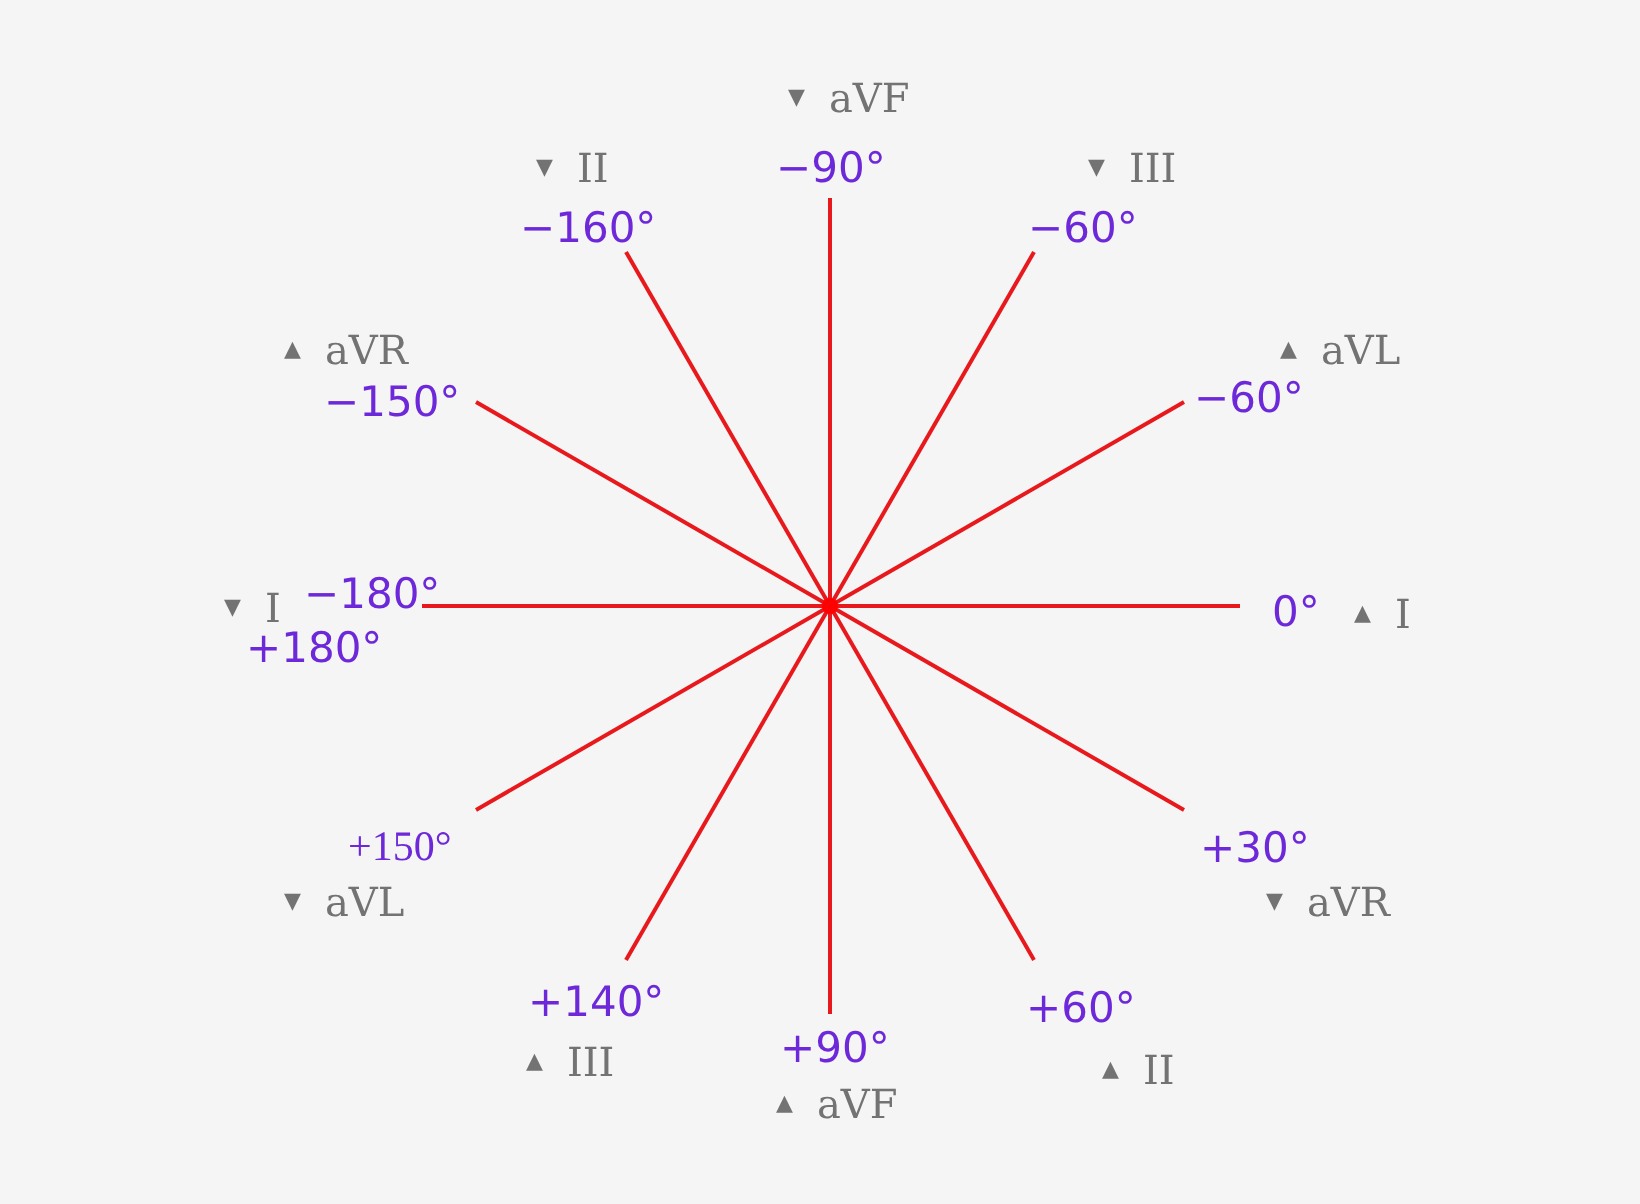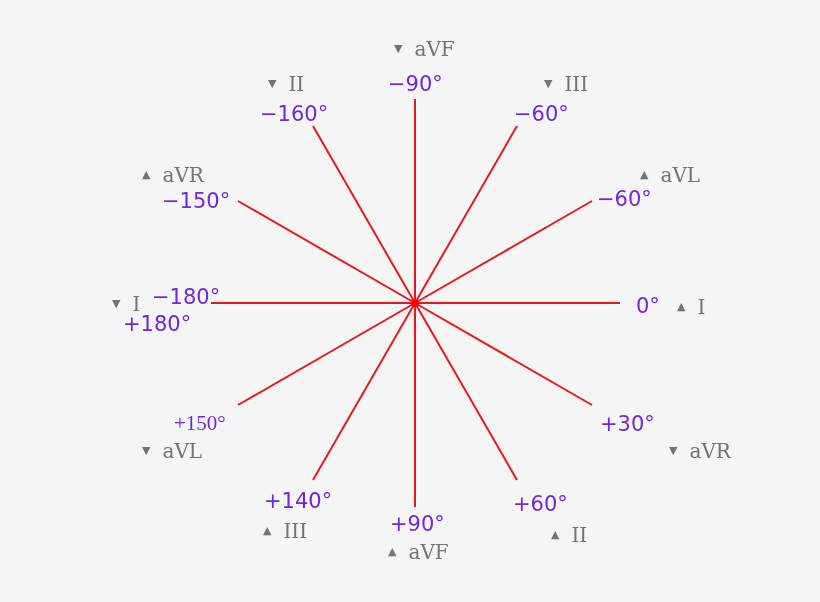--- a/index.html
+++ b/index.html
@@ -47,21 +47,21 @@
   <line class="spoke" x1="415" y1="303" x2="415" y2="99"></line>
   <line class="spoke" x1="415" y1="303" x2="517" y2="126"></line>
   <line class="spoke" x1="415" y1="303" x2="592" y2="201"></line>
   <circle class="center-dot" cx="415" cy="303" r="4"></circle>
 </svg>
 
 <div class="deg-label" style="left:636px; top:296px;">0°</div>
 <div class="lead-label" style="left:677px; top:297px;"><span class="arrow">▲</span><span>I</span></div>
 
 <div class="deg-label" style="left:600px; top:414px;">+30°</div>
-<div class="lead-label" style="left:669px; top:441px;text-align:center;"><span class="arrow">▼</span><span>aVR</span></div>
+<div class="lead-label" style="left:633px; top:441px;text-align:center;"><span class="arrow">▼</span><span>aVR</span></div>
 
 <div class="deg-label" style="left:513px; top:494px;">+60°</div>
 <div class="lead-label" style="left:551px; top:525px;"><span class="arrow">▲</span><span>II</span></div>
 
 <div class="deg-label" style="left:390px; top:514px;">+90°</div>
 <div class="lead-label" style="left:388px; top:542px;"><span class="arrow">▲</span><span>aVF</span></div>
 
 <div class="deg-label" style="left:264px; top:491px;">+140°</div>
 <div class="lead-label" style="left:263px; top:521px;"><span class="arrow">▲</span><span>III</span></div>
 

